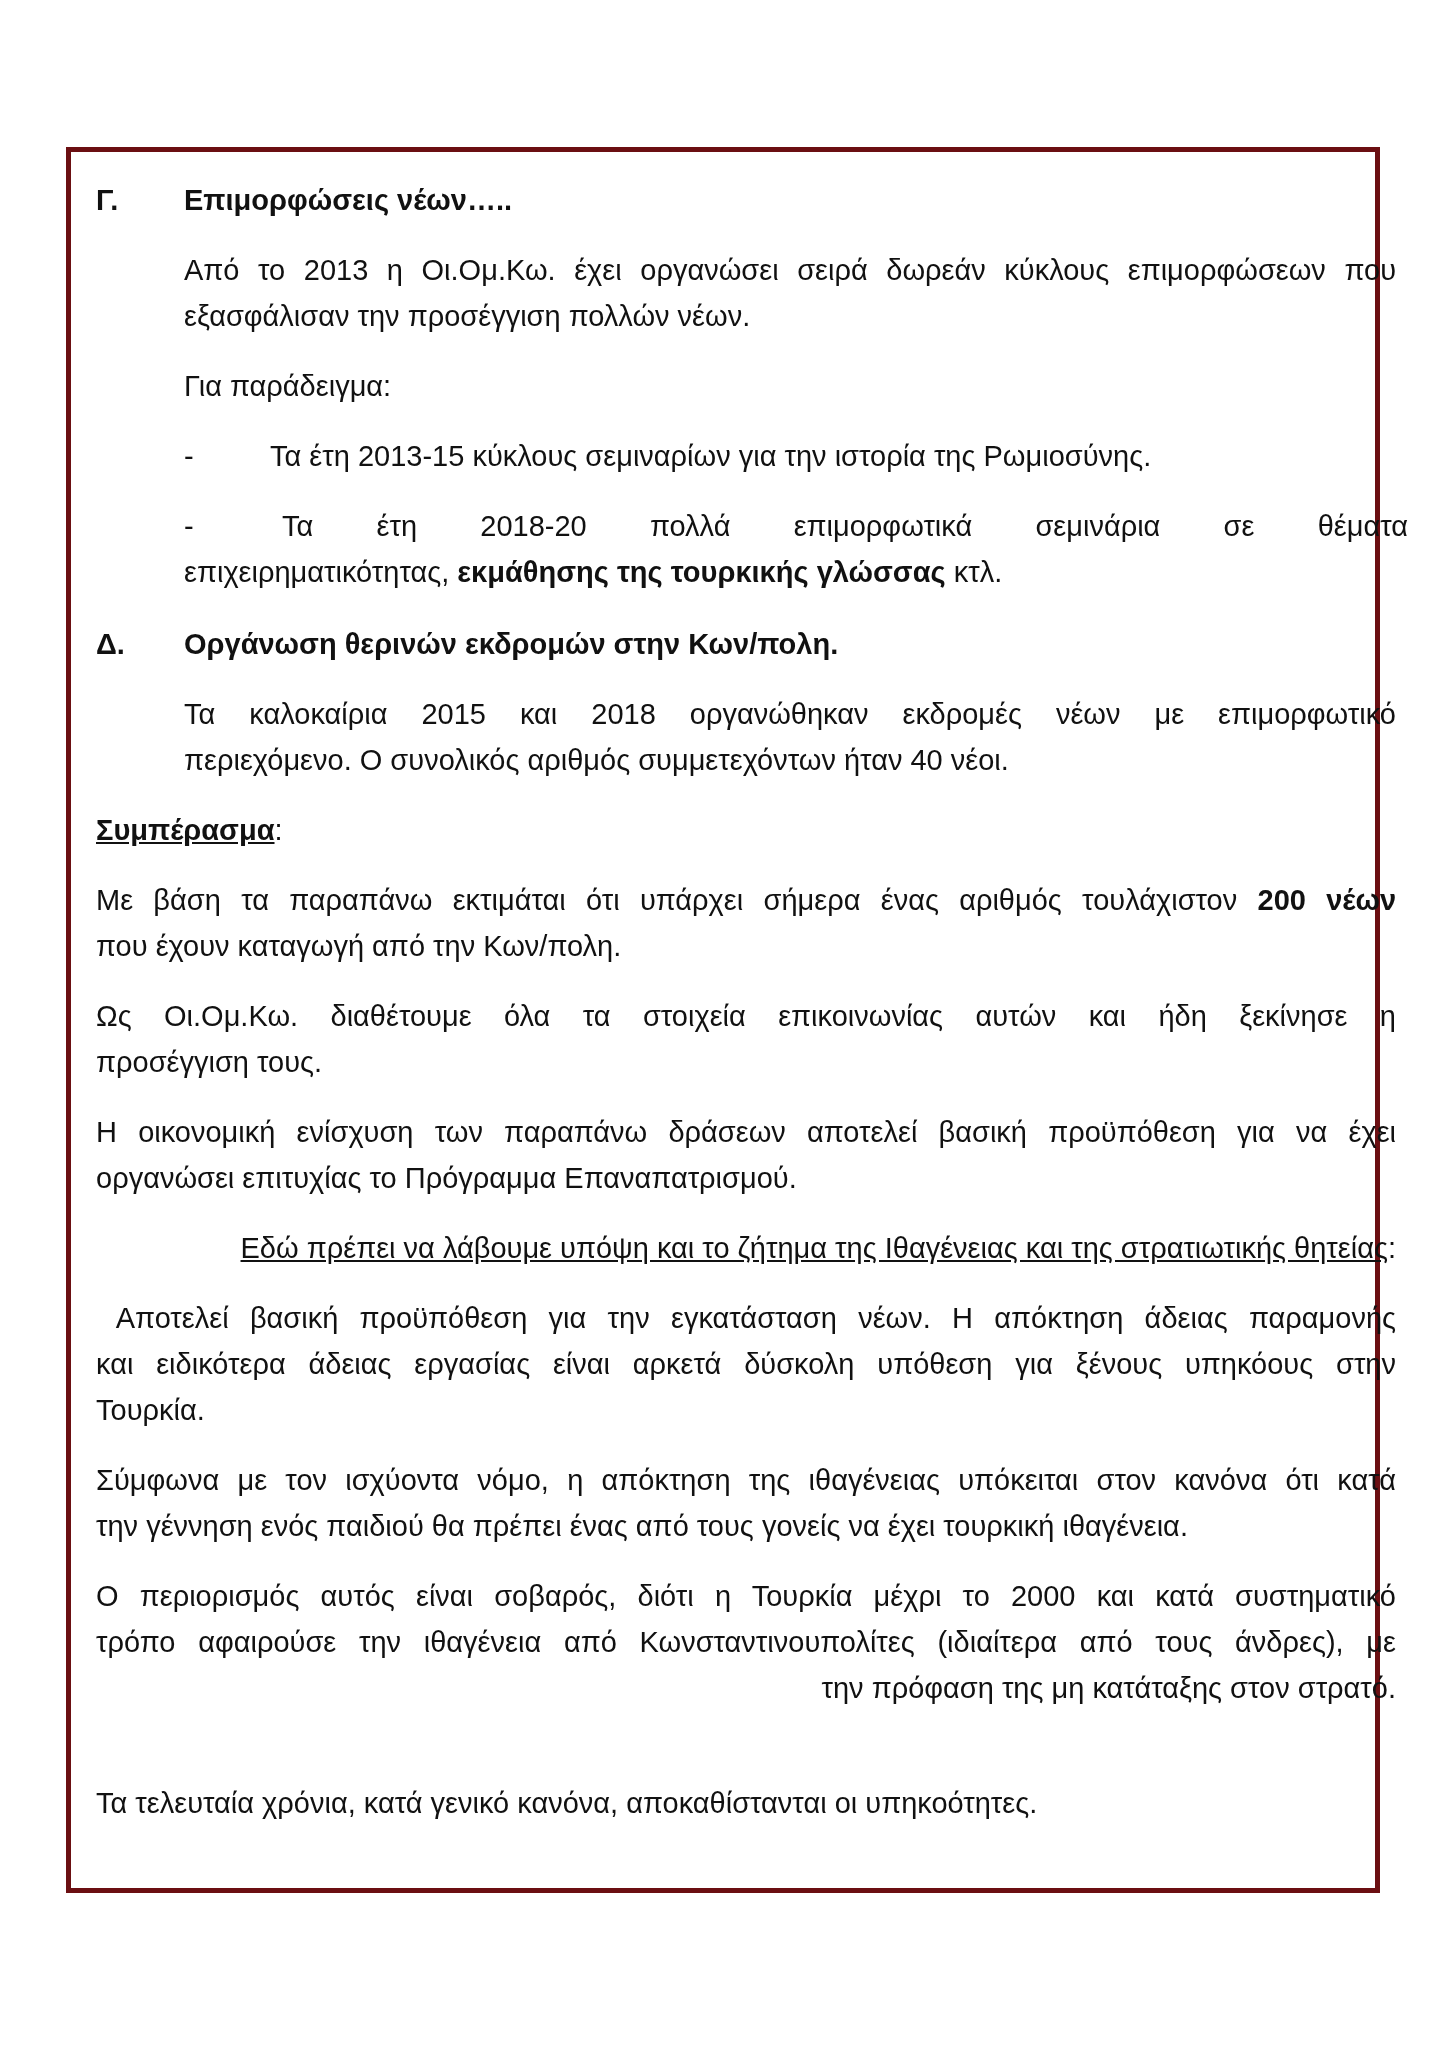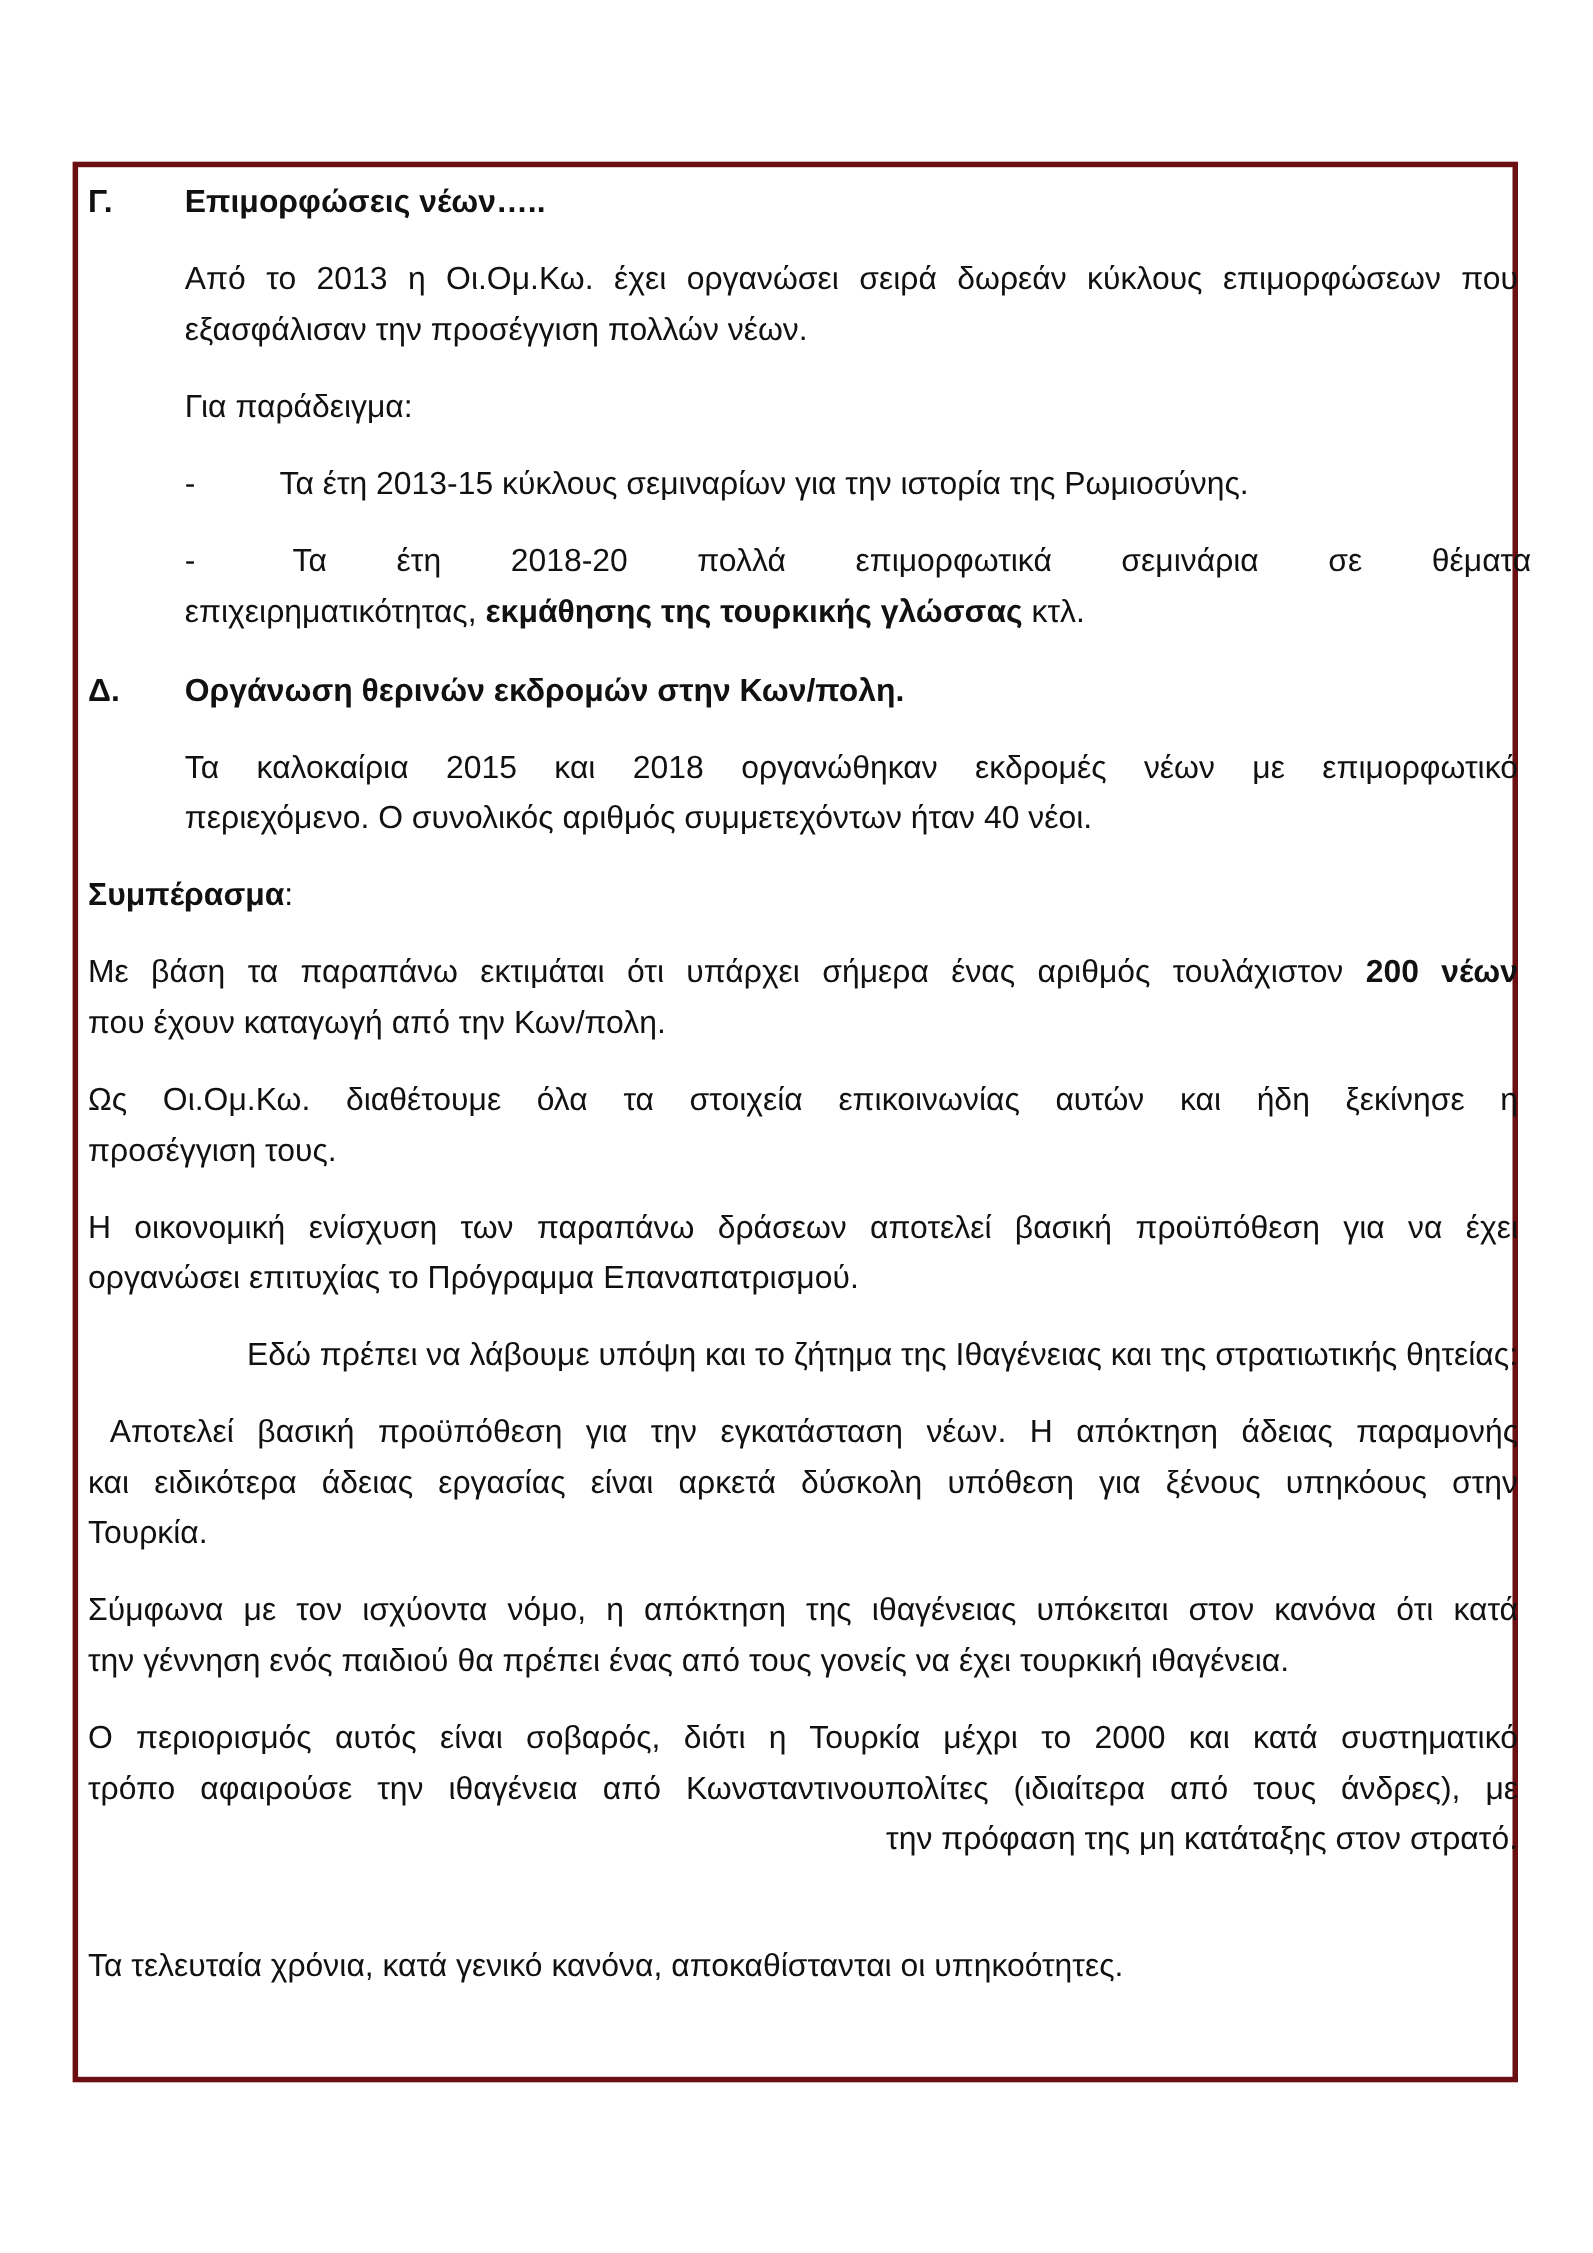--- a/index.html
+++ b/index.html
@@ -1,25 +1,25 @@
 <!DOCTYPE html>
 <html><head>
 <meta charset="utf-8">
 <style>
   html, body { margin: 0; padding: 0; background: #ffffff; }
   body { width: 1448px; height: 2048px; position: relative; overflow: hidden;
          font-family: "Liberation Sans", "DejaVu Sans", sans-serif; color: #111; }
   .frame { position: absolute; left: 66px; top: 147px; width: 1304px; height: 1736px;
            border: 5px solid #6b0f12; box-sizing: content-box; }
   .content { position: absolute; left: 80px; top: 160px; width: 1300px; font-size: 29px; line-height: 49px; }
-  .p { position: absolute; left: 0; width: 1300px; margin: 0; }
+  .p { position: absolute; left: 0; width: 1300px; margin: 16px; }
   .indent { left: 88px; width: 1212px; }
   .justall { text-align: justify; text-align-last: justify; }
   .b { font-weight: bold; text-align: right; }
-  .u { }
+  .u { text-decoration: underline; }
   .hmark { position: absolute; left: 0; font-weight: bold; }
   .htext { position: absolute; left: 88px; font-weight: bold; }
   .dash { position: absolute; left: 88px; }
   .dtext { position: absolute; left: 174px; }
 </style>
 </head>
 <body>
 
 <div class="frame"></div>
 

